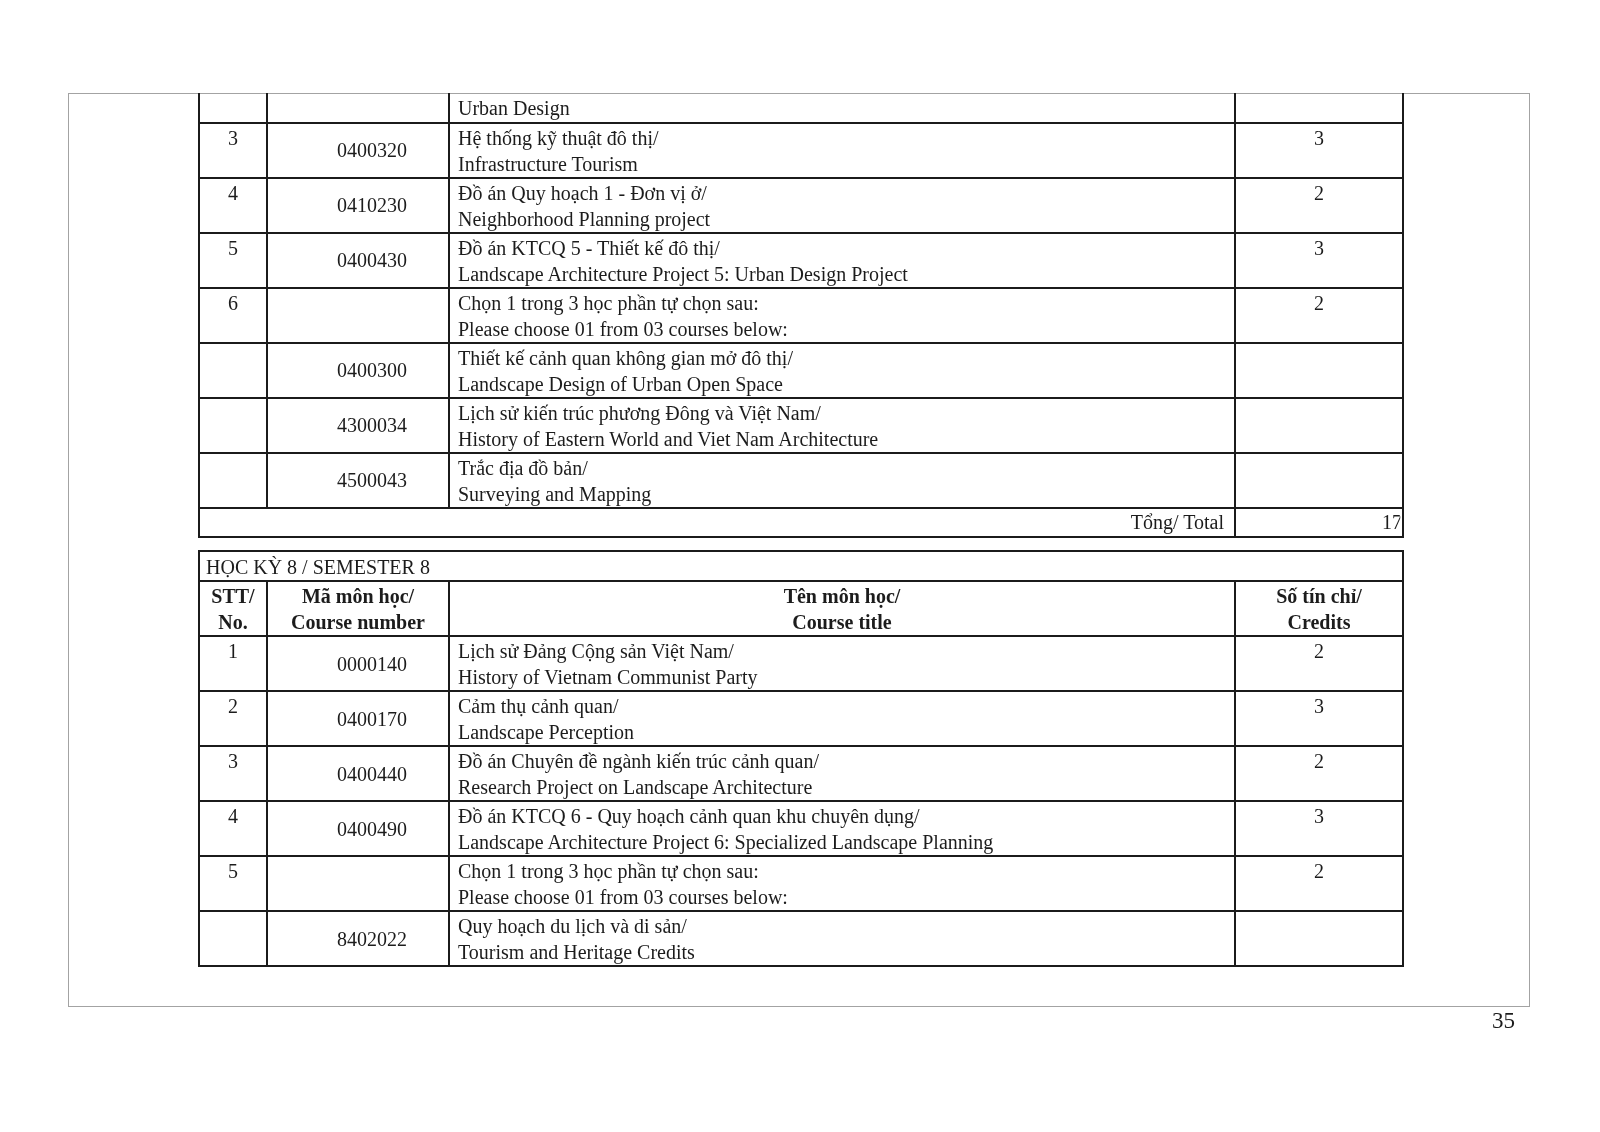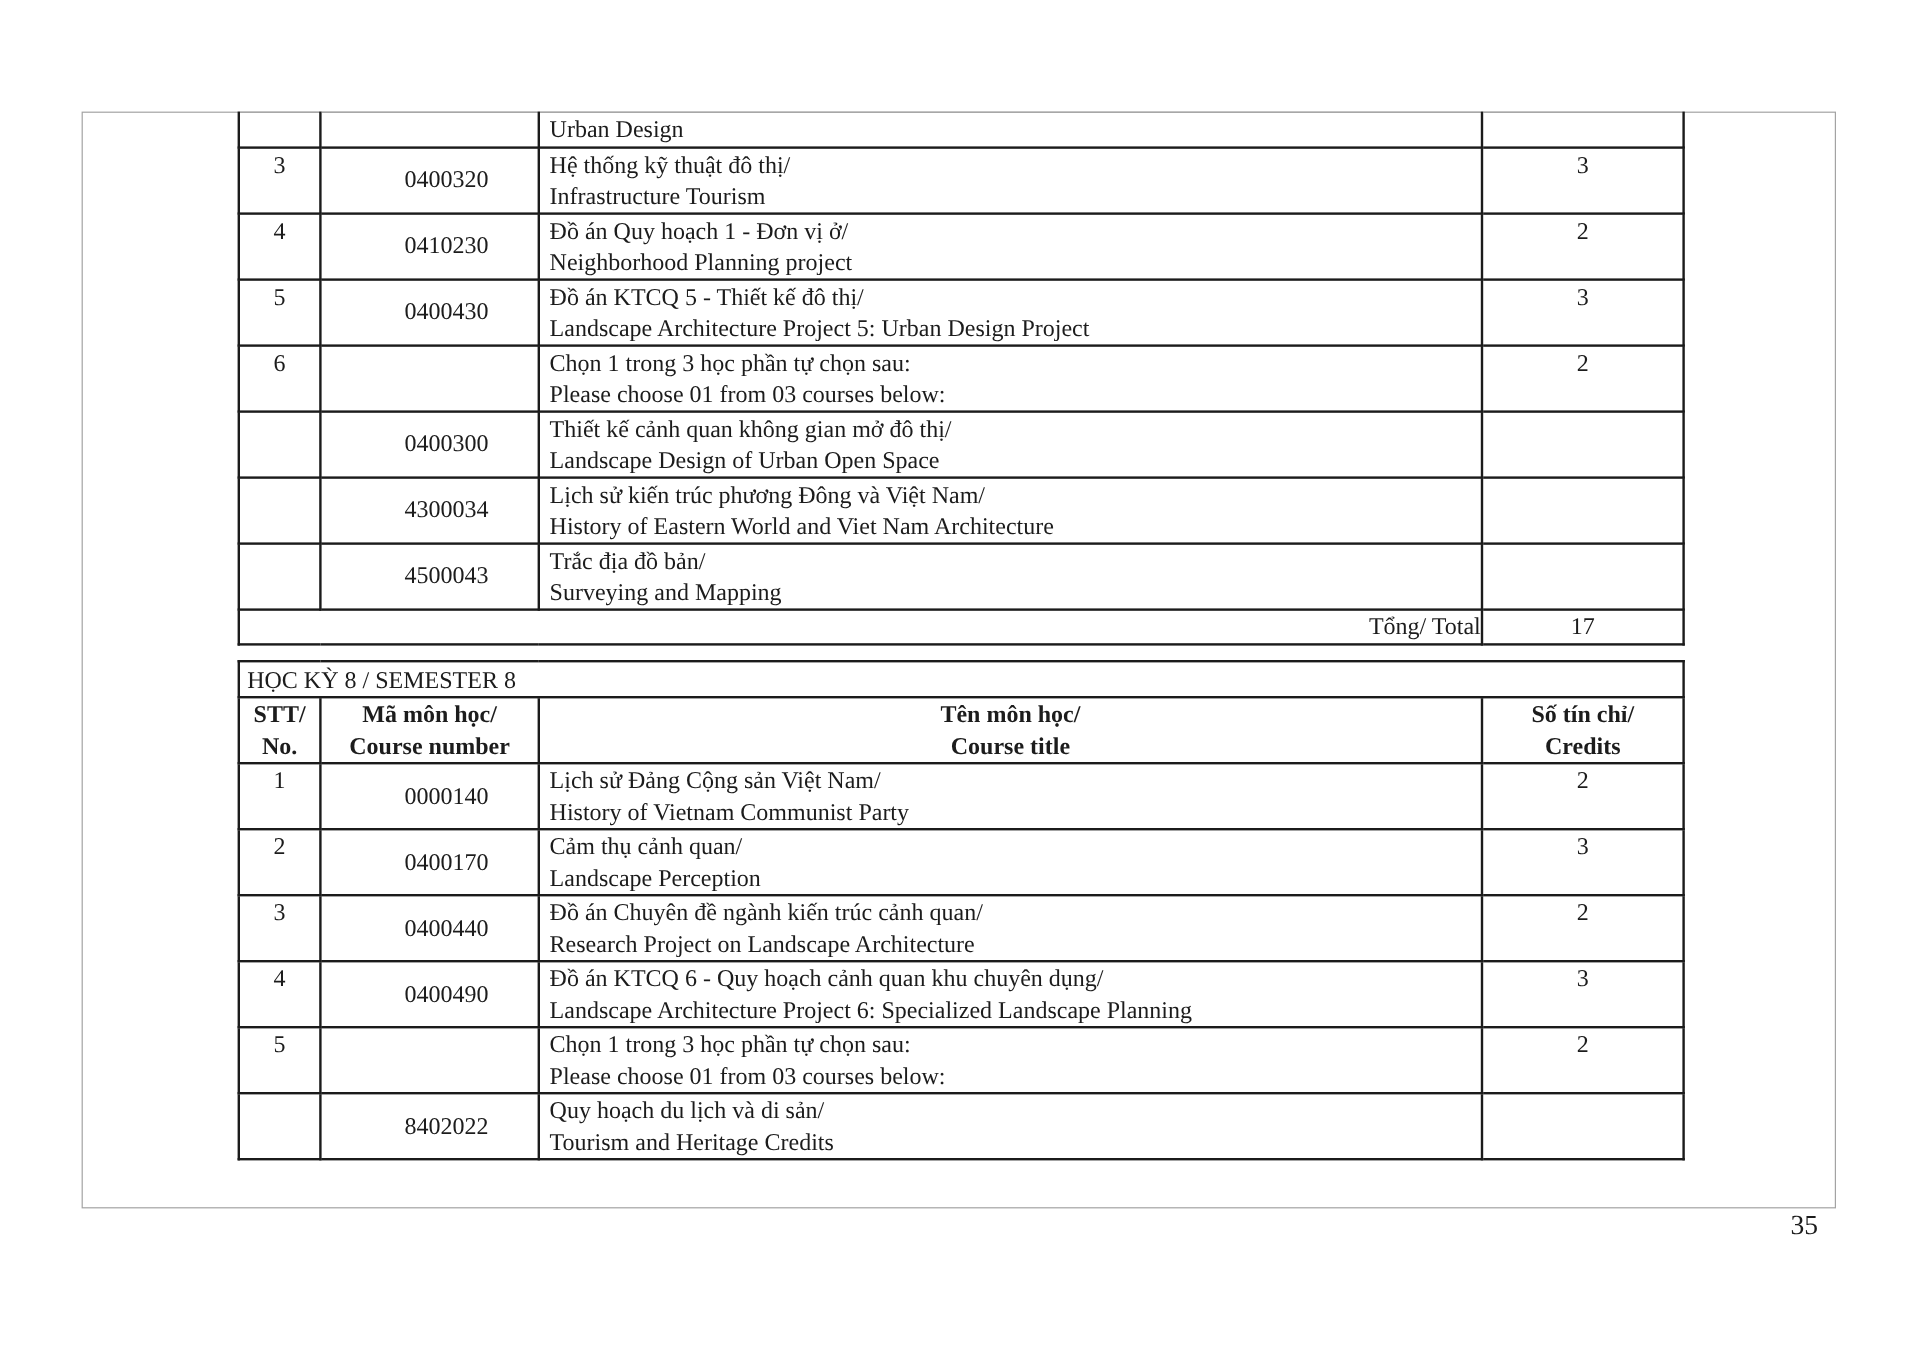--- a/index.html
+++ b/index.html
@@ -36,22 +36,22 @@
   .c-no    { text-align:center; padding-top:1px; }
   .c-code  { text-align:center; vertical-align:middle;padding-left:28px; }
   .c-title { padding:1px 8px 0 8px; text-align:left; }
   .c-cred  { text-align:center; padding-top:1px; }
   tr.h-part  { height:29px; }
   tr.h-std   { height:52px; }
   tr.h-total { height:29px; }
   tr.h-sem   { height:30px; }
   tr.h-head  { height:53px; }
   tr.h-last  { height:53px; }
-  .total-label { text-align:right; vertical-align:middle; }
-  .total-value { text-align:center; vertical-align:middle;border-radius:12px; }
+  .total-label { text-align:right; padding-right:10px; vertical-align:middle; }
+  .total-value { text-align:right; vertical-align:middle;border-radius:12px; }
   .sem-title td { font-weight:normal; padding:1px 0 0 6px; vertical-align:middle; }
   .head-cell { font-weight:bold; text-align:center; padding-top:1px; line-height:26px; }
   .page-number {
     position:absolute; left:1492px; top:1008px; width:56px;
     font-size:23px; text-align:left;
   }
 </style>
 </head>
 <body>
 

